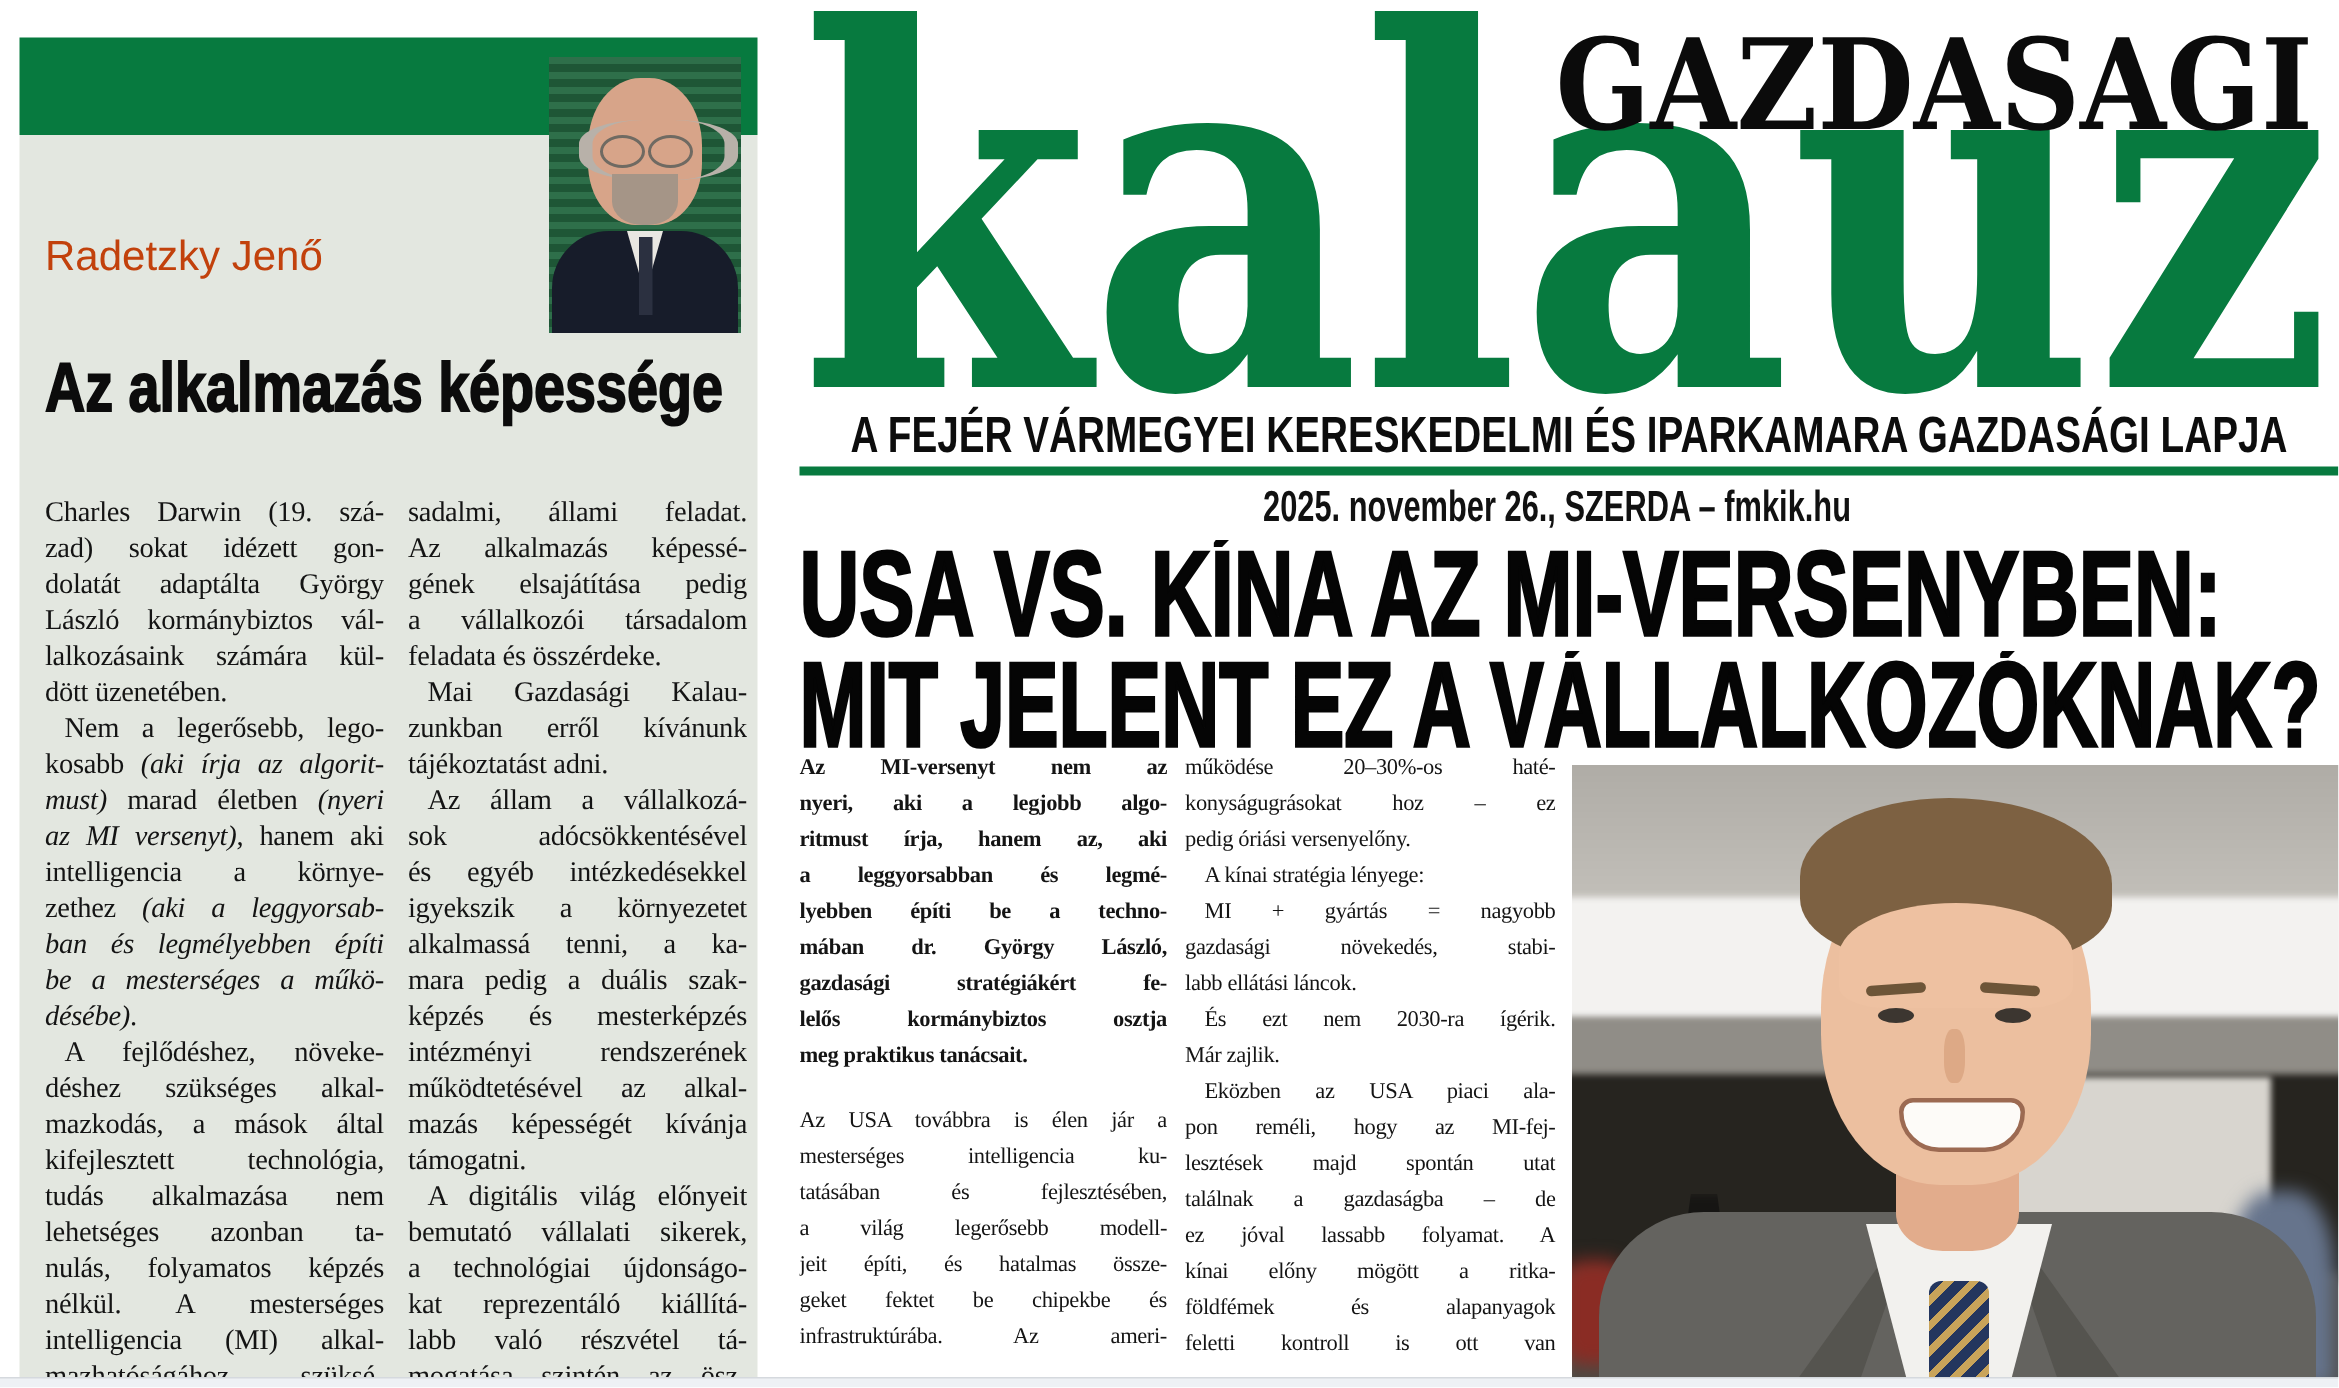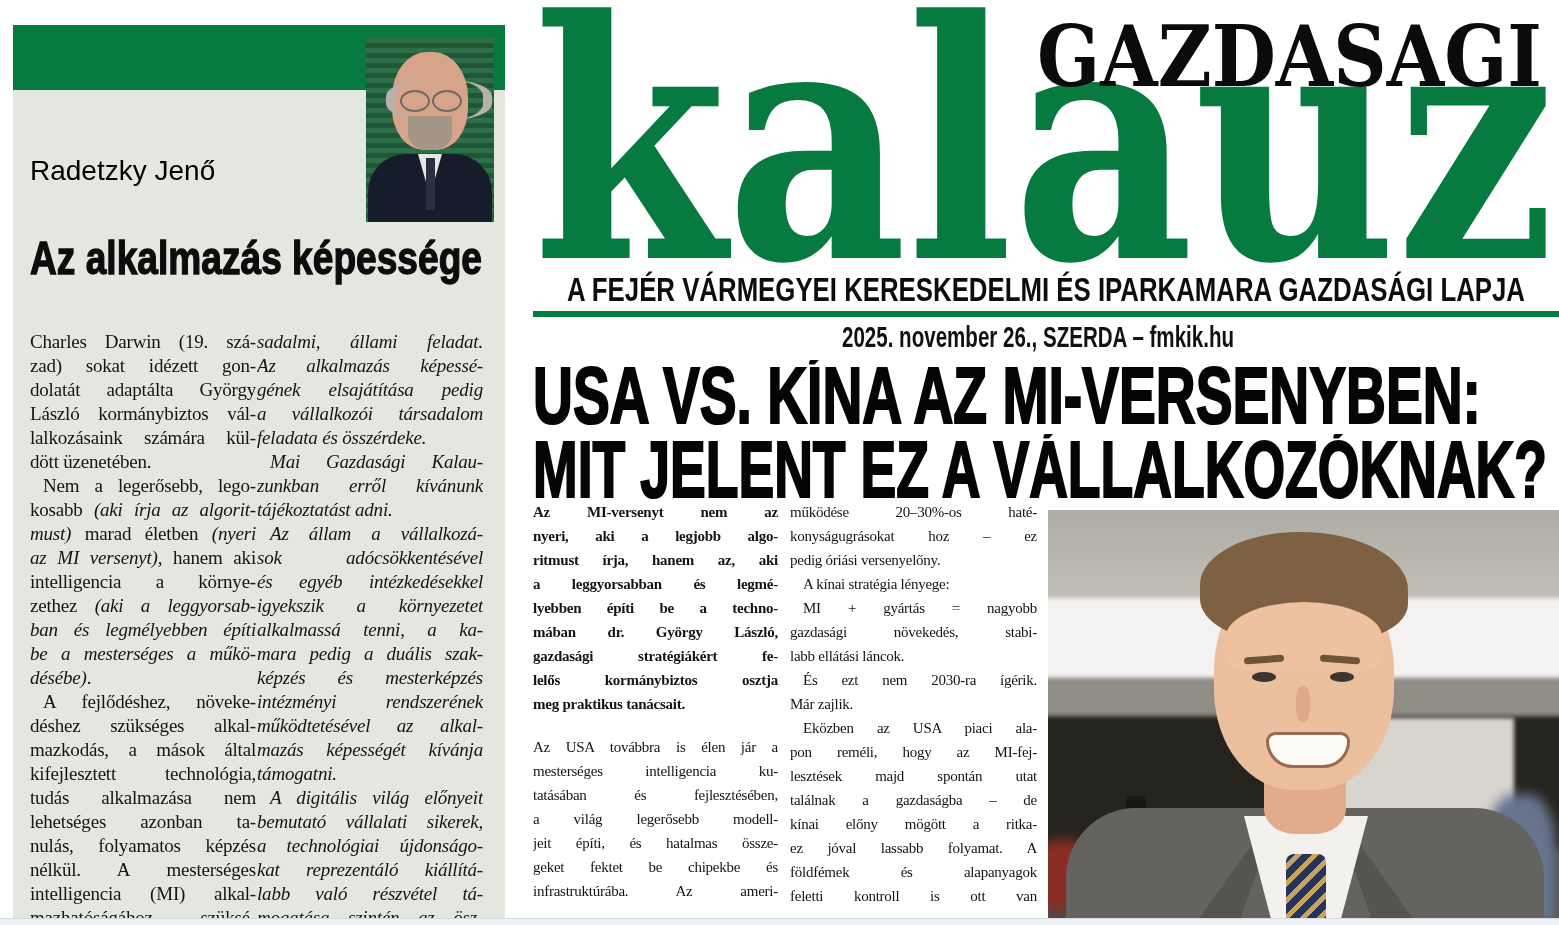--- a/index.html
+++ b/index.html
@@ -4,24 +4,24 @@
 <style>
   html,body{margin:0;padding:0;background:#ffffff;}
   #page{position:relative;width:1559px;height:925px;overflow:hidden;background:#ffffff;
         font-family:"Liberation Serif",serif;color:#141414;}
   .abs{position:absolute;}
 
   
   #left-panel{left:13px;top:90px;width:492px;height:828px;background:#e3e7e0;}
   #left-greenbar{left:13px;top:25px;width:492px;height:65px;background:var(--green,#077A3F);}
   #author-name{left:30px;top:155px;width:300px;font-family:"Liberation Sans",sans-serif;
-               font-size:28px;color:#000000;}
+               font-size:28px;color:#c2410c;}
   .colwrap{position:absolute;overflow:hidden;}
   #op-col1{left:30px;top:330px;width:226px;height:588px;}
-  #op-col2{left:257px;top:330px;width:226px;height:588px;font-style:italic;}
+  #op-col2{left:272px;top:330px;width:226px;height:588px;}
   .tline{white-space:nowrap;text-align:justify;text-align-last:justify;
          font-size:19px;line-height:24px;letter-spacing:-0.2px;}
   .tline.pend{text-align-last:left;}
   .tline.ind{text-indent:13px;}
 
   
   #portrait-radetzky{left:366px;top:38px;width:128px;height:184px;overflow:hidden;
     background:repeating-linear-gradient(180deg,#2e6f4a 0 5px,#1e5636 5px 10px);}
   .rp{position:absolute;}
 
@@ -192,22 +192,22 @@
       <div class="tline pend ind">A kínai stratégia lényege:</div>
       <div class="tline ind">MI + gyártás = nagyobb</div>
       <div class="tline">gazdasági növekedés, stabi-</div>
       <div class="tline pend">labb ellátási láncok.</div>
       <div class="tline ind">És ezt nem 2030-ra ígérik.</div>
       <div class="tline pend">Már zajlik.</div>
       <div class="tline ind">Eközben az USA piaci ala-</div>
       <div class="tline">pon reméli, hogy az MI-fej-</div>
       <div class="tline">lesztések majd spontán utat</div>
       <div class="tline">találnak a gazdaságba – de</div>
+      <div class="tline">ez jóval lassabb folyamat. A</div>
       <div class="tline">kínai előny mögött a ritka-</div>
-      <div class="tline">ez jóval lassabb folyamat. A</div>
       <div class="tline">földfémek és alapanyagok</div>
       <div class="tline">feletti kontroll is ott van</div>
     </div>
 
   <div class="abs" id="photo-main">
 
     <div class="pp blur2" style="left:-6px;top:-6px;width:523px;height:96px;background:linear-gradient(180deg,#aeaba5,#c2bfb9);"></div>
     <div class="pp blur2" style="left:-6px;top:88px;width:523px;height:82px;background:#f3f2f0;"></div>
     <div class="pp blur2" style="left:-6px;top:168px;width:523px;height:40px;background:#908d87;"></div>
     <div class="pp blur2" style="left:-6px;top:206px;width:523px;height:140px;background:#26241f;"></div>

